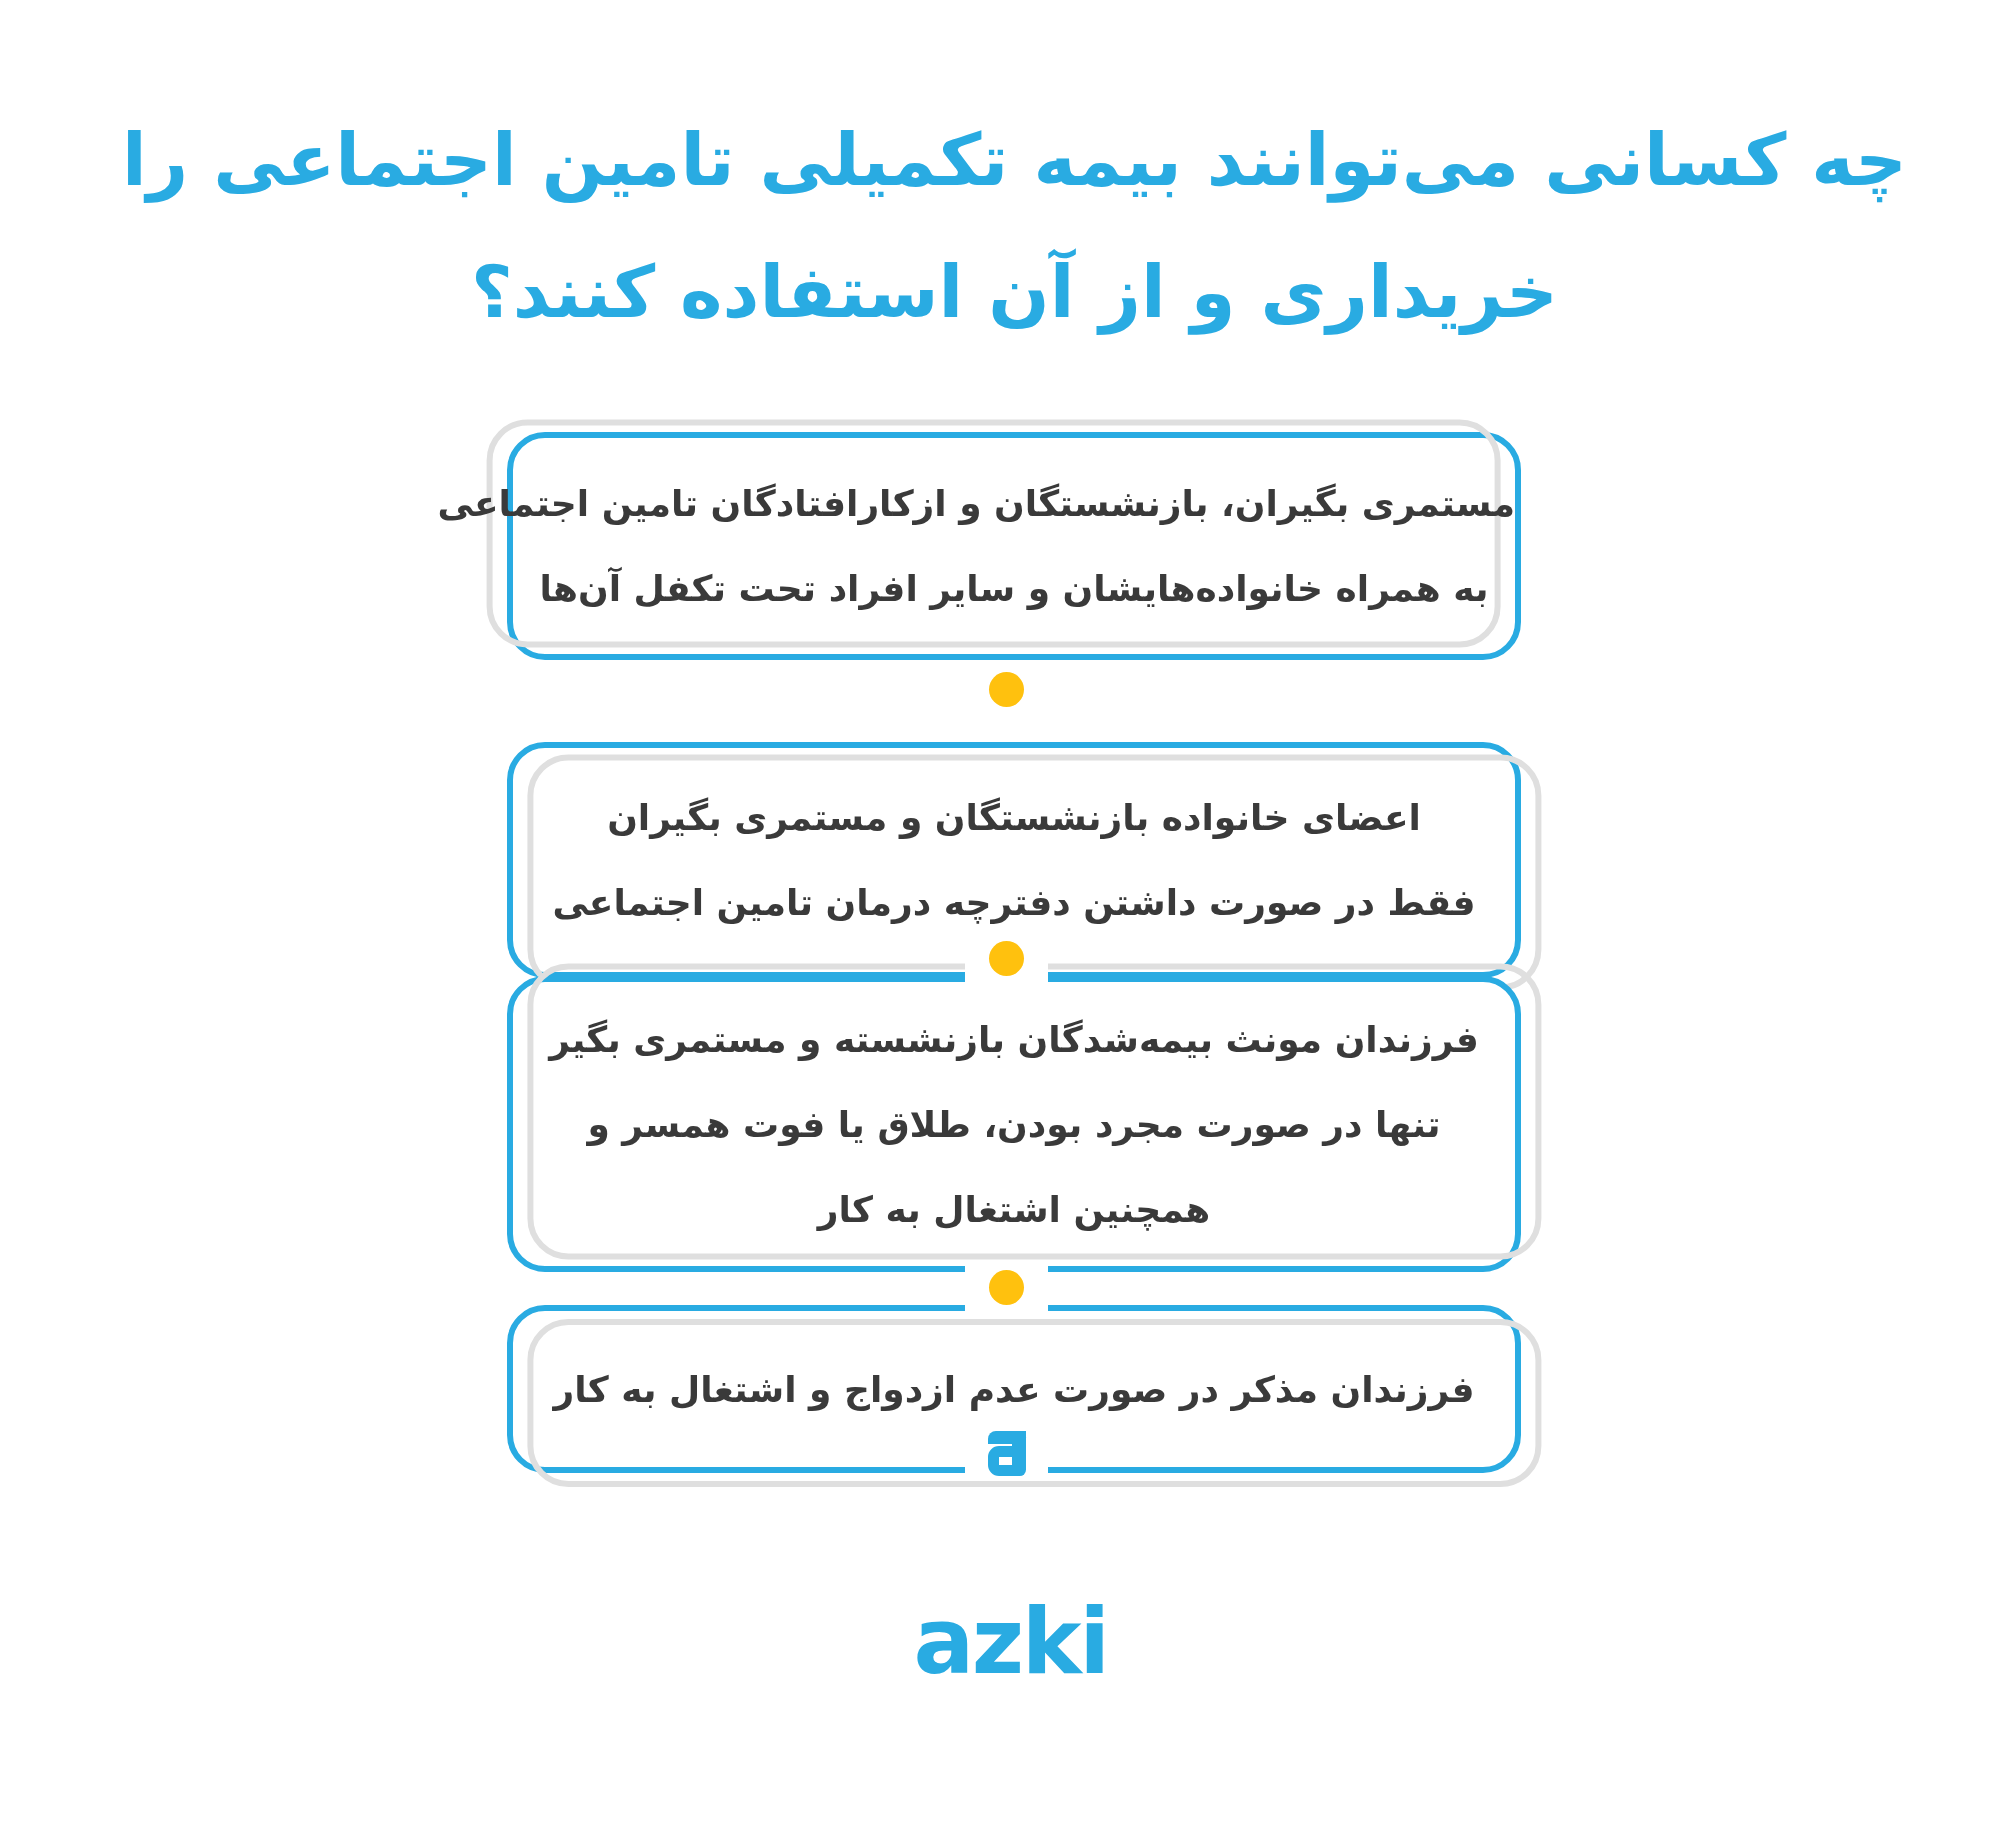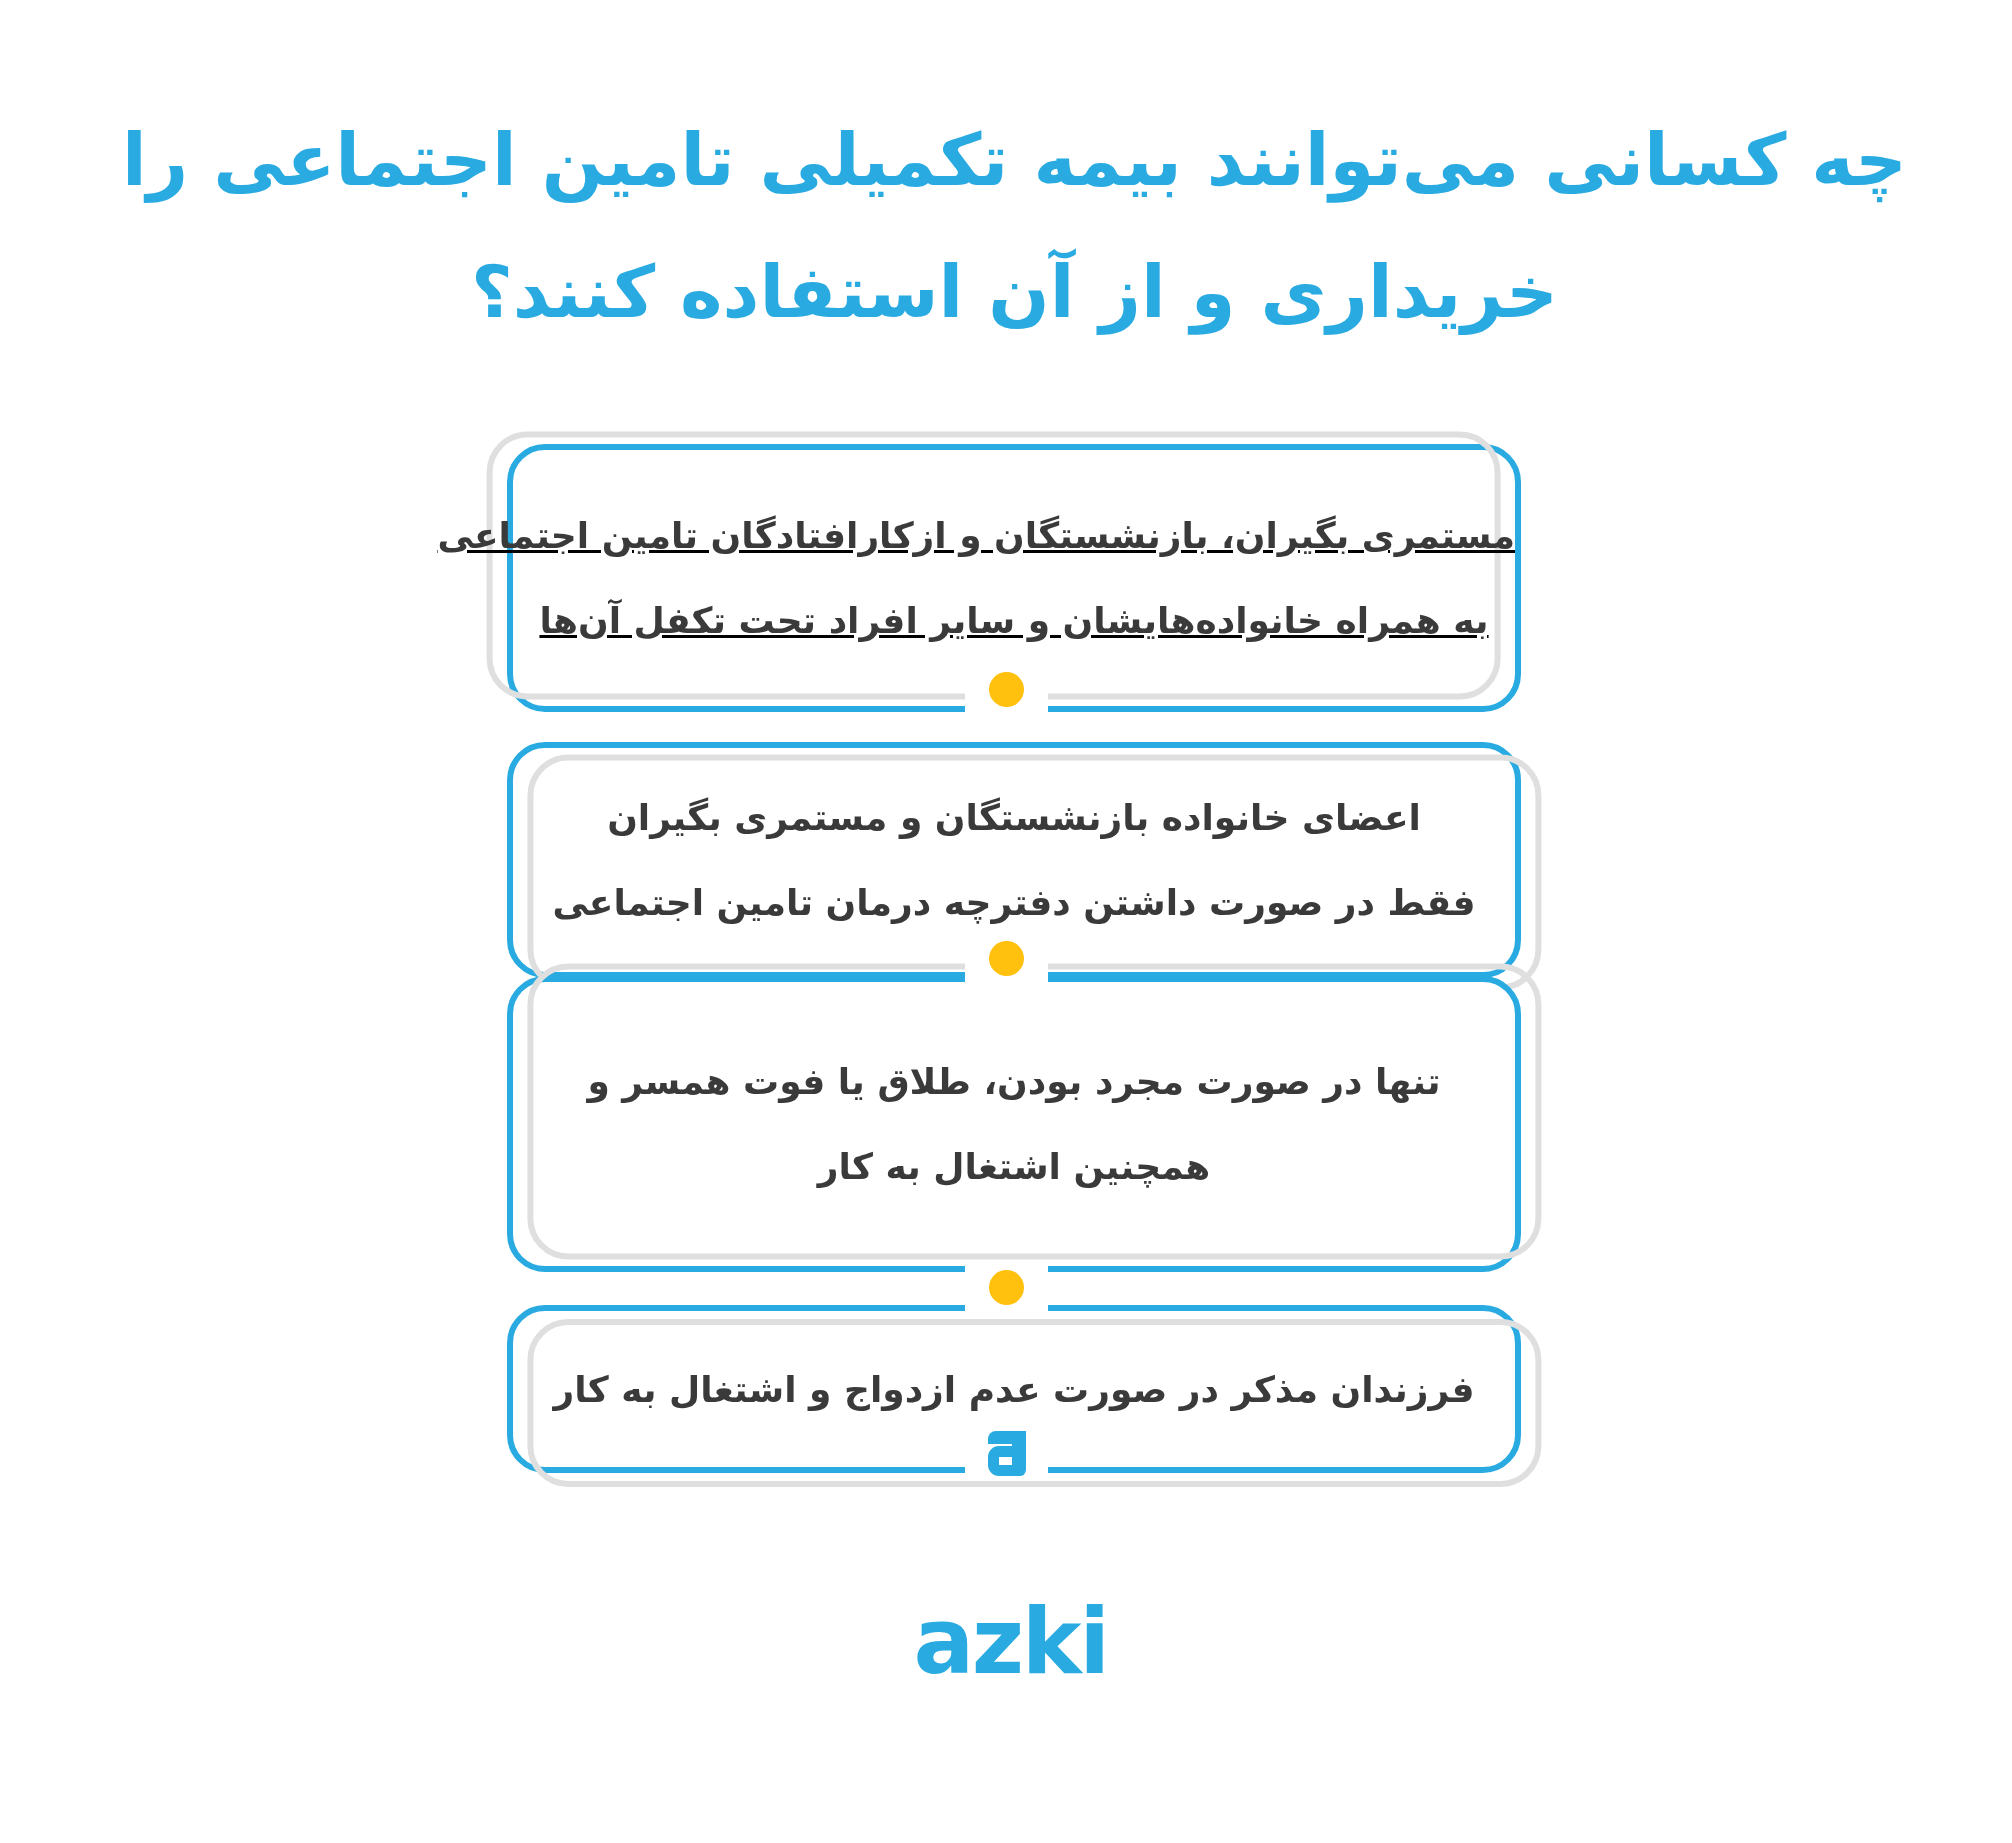--- a/index.html
+++ b/index.html
@@ -41,21 +41,21 @@
     z-index: 1;
   }
   .card::before {
     content: "";
     position: absolute;
     inset: -6.3px;
     border: 6.3px solid var(--echo-gray, #DFDFDF);
     border-radius: 41px;
     z-index: -1;
   }
-  .card-1 { top: 444px;  height: 268px; text-decoration: underline; }
+  .card-1 { top: 432px;  height: 228px; }
   .card-2 { top: 706px;  height: 236px; margin-top: 36px; }
   .card-3 { top: 976px; height: 296px; }
   .card-4 { top: 1305px; height: 168px; }
   .card-1::before { transform: translate(-20.4px, -12.6px); }
   .card-2::before { transform: translate(20.4px, 12.6px); }
   .card-3::before { transform: translate(20.4px, -12.6px); }
   .card-4::before { transform: translate(20.4px, 14px); }
 
   .card p {
     margin: 0;
@@ -149,20 +149,21 @@
     <p>مستمری بگیران، بازنشستگان و ازکارافتادگان تامین اجتماعی</p>
     <p>به همراه خانواده‌هایشان و سایر افراد تحت تکفل آن‌ها</p>
   </div>
 
   <div class="card card-2">
     <p>اعضای خانواده بازنشستگان و مستمری بگیران</p>
     <p>فقط در صورت داشتن دفترچه درمان تامین اجتماعی</p>
   </div>
 
   <div class="card card-3">
+    <p>فرزندان مونث بیمه‌شدگان بازنشسته و مستمری بگیر</p>
     <p>تنها در صورت مجرد بودن، طلاق یا فوت همسر و</p>
     <p>همچنین اشتغال به کار</p>
   </div>
 
   <div class="card card-4">
     <p>فرزندان مذکر در صورت عدم ازدواج و اشتغال به کار</p>
   </div>
 
   <div class="junction j1">
     <div class="dot"></div>

